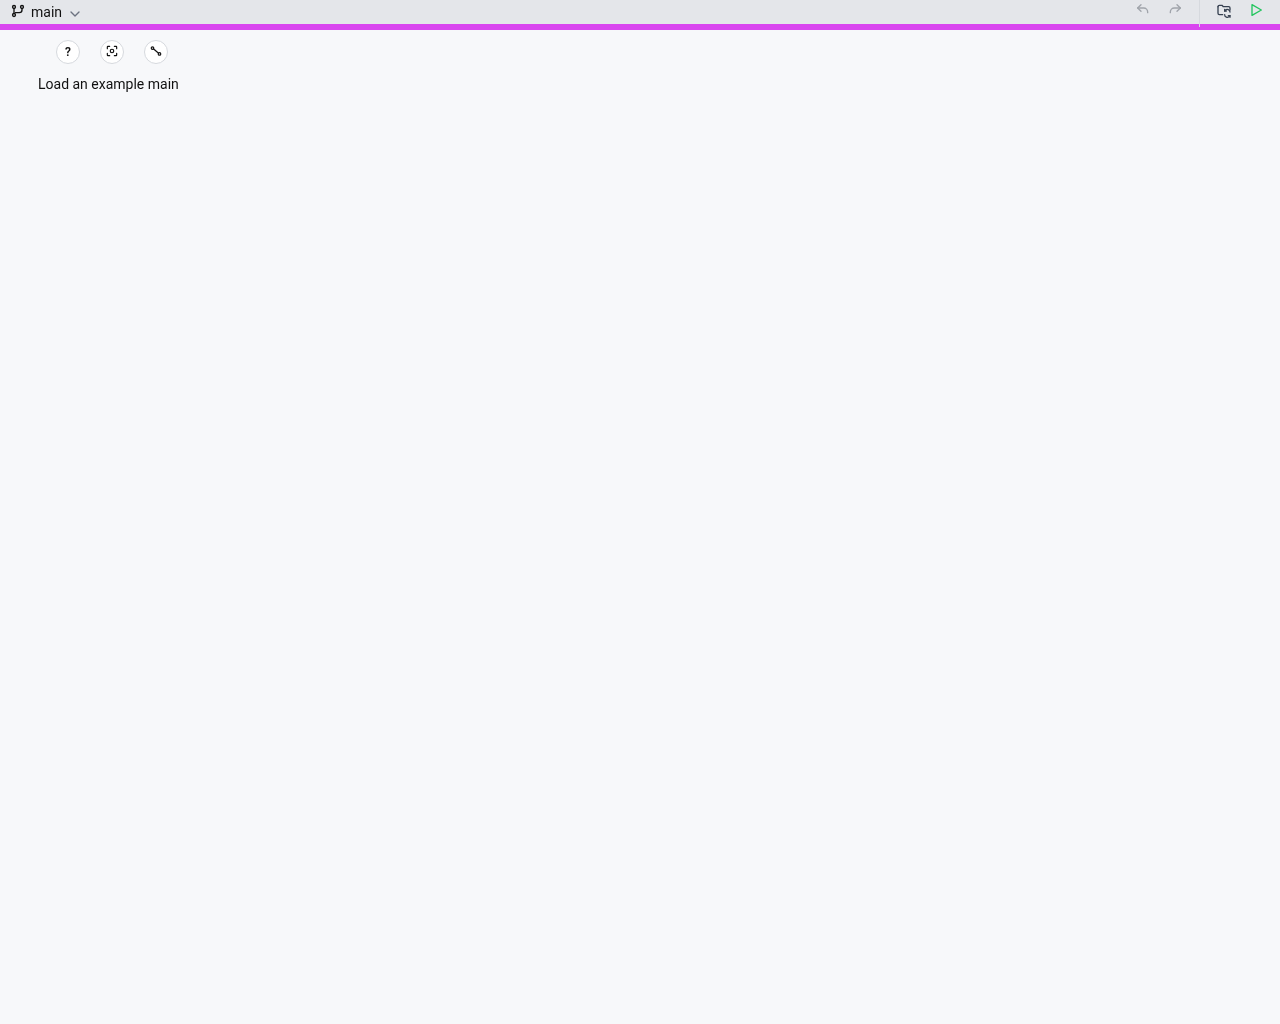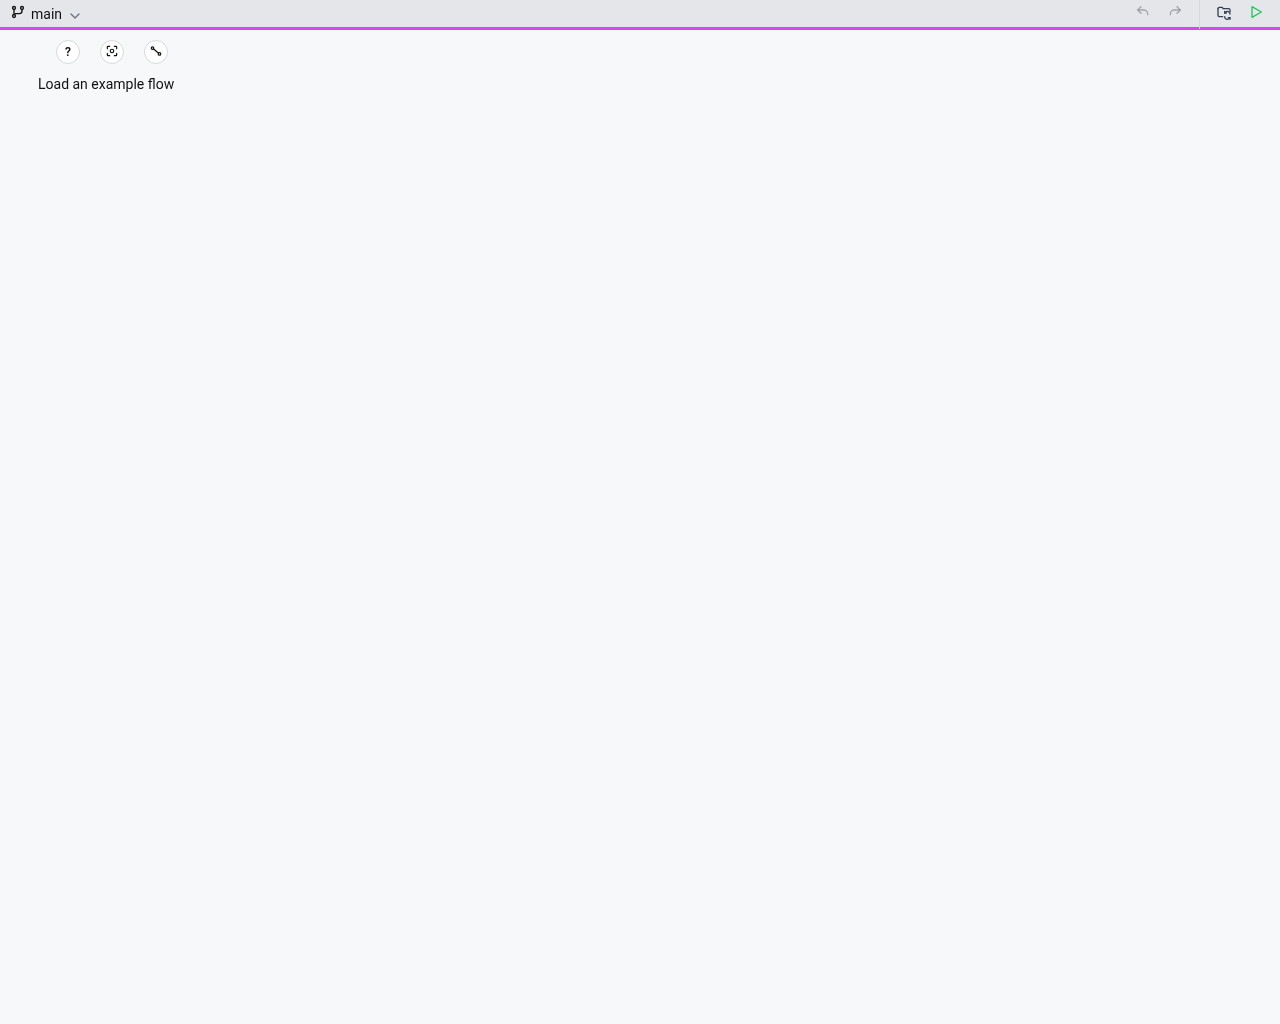--- a/index.html
+++ b/index.html
@@ -1,18 +1,18 @@
 <!DOCTYPE html>
 <html><head>
   <meta charset="utf-8">
   <style>
     * { box-sizing: border-box; margin: 0; padding: 0; }
     html, body { width: 1280px; height: 1024px; font-family: -apple-system, BlinkMacSystemFont, "Segoe UI", Roboto, Helvetica, Arial, sans-serif; overflow: hidden; }
     body { background: #f7f8fa; display: flex; flex-direction: column; }
-    .topbar { height: 30px; background: #e4e6ea; border-bottom: 3px solid #d946ef; display: flex; align-items: center; padding: 0 10px; justify-content: space-between; }
+    .topbar { height: 30px; background: #e4e6ea; border-bottom: 6px solid #d946ef; display: flex; align-items: center; padding: 0 10px; justify-content: space-between; }
     .topbar-left { display: flex; align-items: center; gap: 6px; }
     .branch { display: flex; align-items: center; gap: 5px; cursor: pointer; color: #111; font-size: 14px; }
     .branch svg { width: 16px; height: 16px; }
     .branch .chev { width: 12px; height: 12px; color: #6b7280; }
     .topbar-right { display: flex; align-items: center; gap: 4px; }
     .topbar-right .sep { width: 1px; height: 30px; background: #d6d9de; margin: 0 6px; }
     .icon-btn { width: 28px; height: 28px; display: flex; align-items: center; justify-content: center; border-radius: 4px; cursor: pointer; color: #374151; }
     .icon-btn.disabled { color: #a0a4ab; cursor: default; }
     .icon-btn svg { width: 16px; height: 16px; }
     .icon-btn.play svg { color: #22c55e; }
@@ -105,15 +105,15 @@
     <span>
       <svg viewBox="0 0 24 24" fill="none" stroke="currentColor" stroke-width="2" stroke-linecap="round" stroke-linejoin="round">
         <circle cx="6" cy="7" r="2.2"></circle>
         <circle cx="18" cy="17" r="2.2"></circle>
         <path d="M8 8.5l8 7"></path>
       </svg>
     </span>
   </div>
 </div>
 
-<div class="hint">Load an example flow</div>
+<div class="hint">Load an example main</div>
 
 <div class="canvas"></div>
 
 </body></html>

